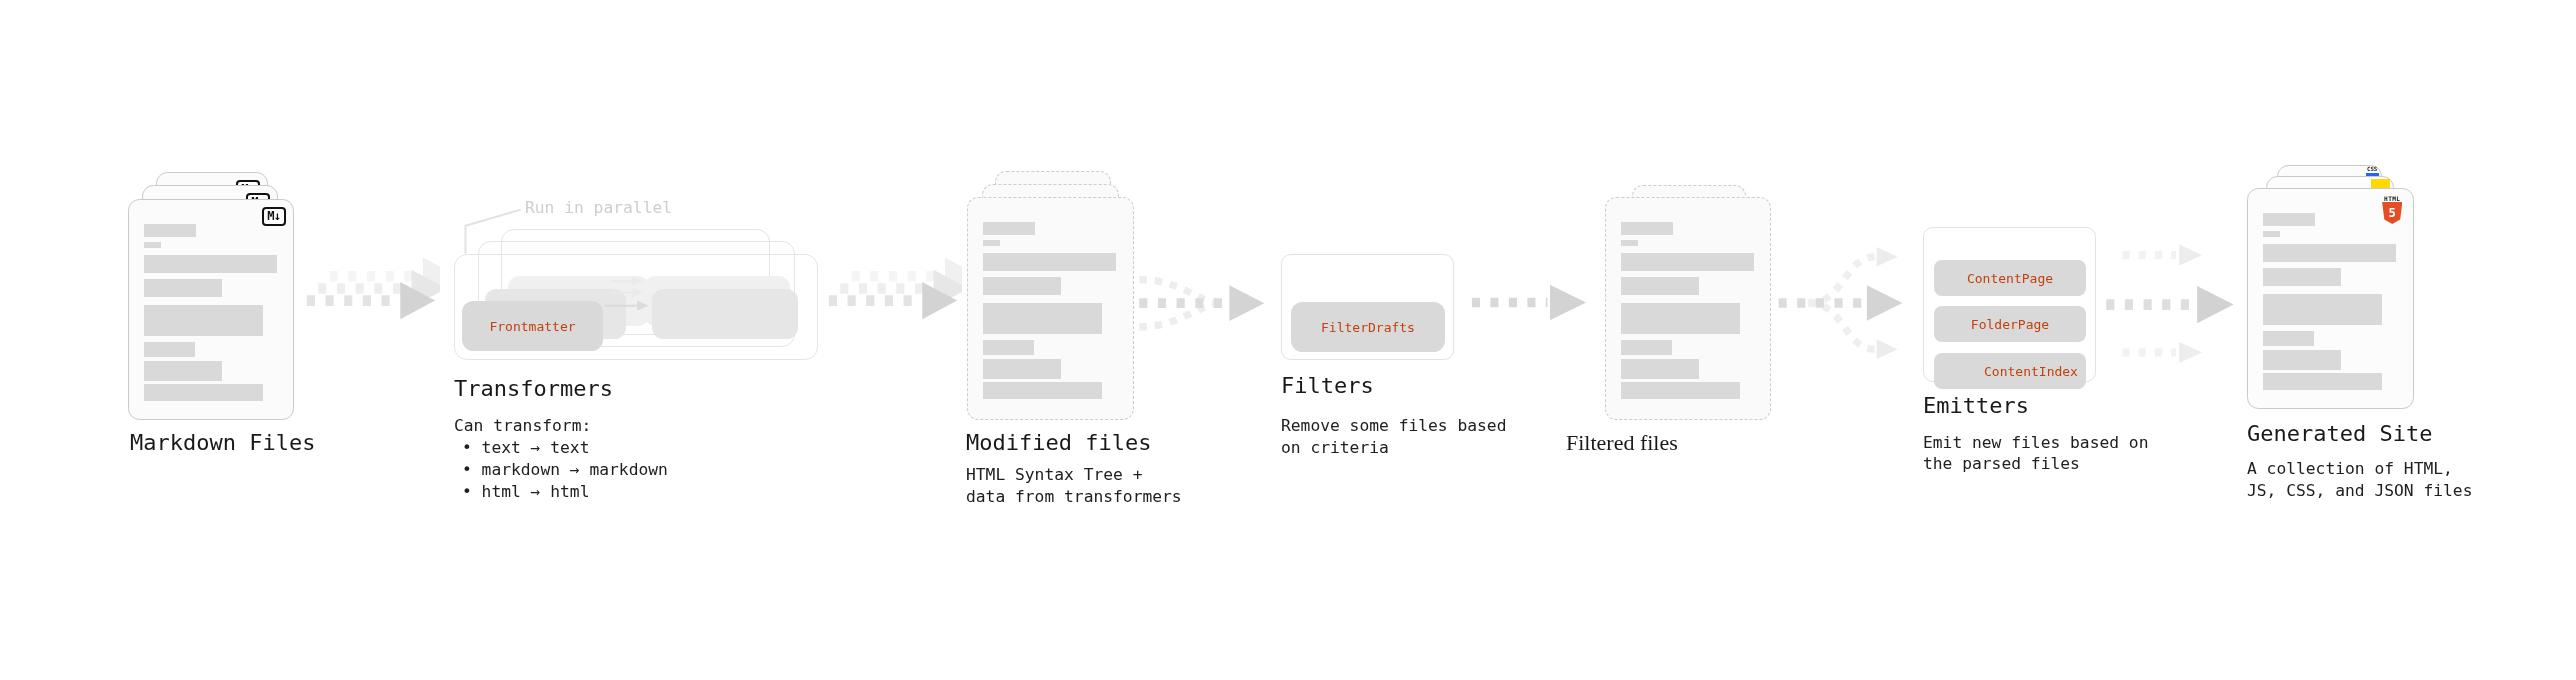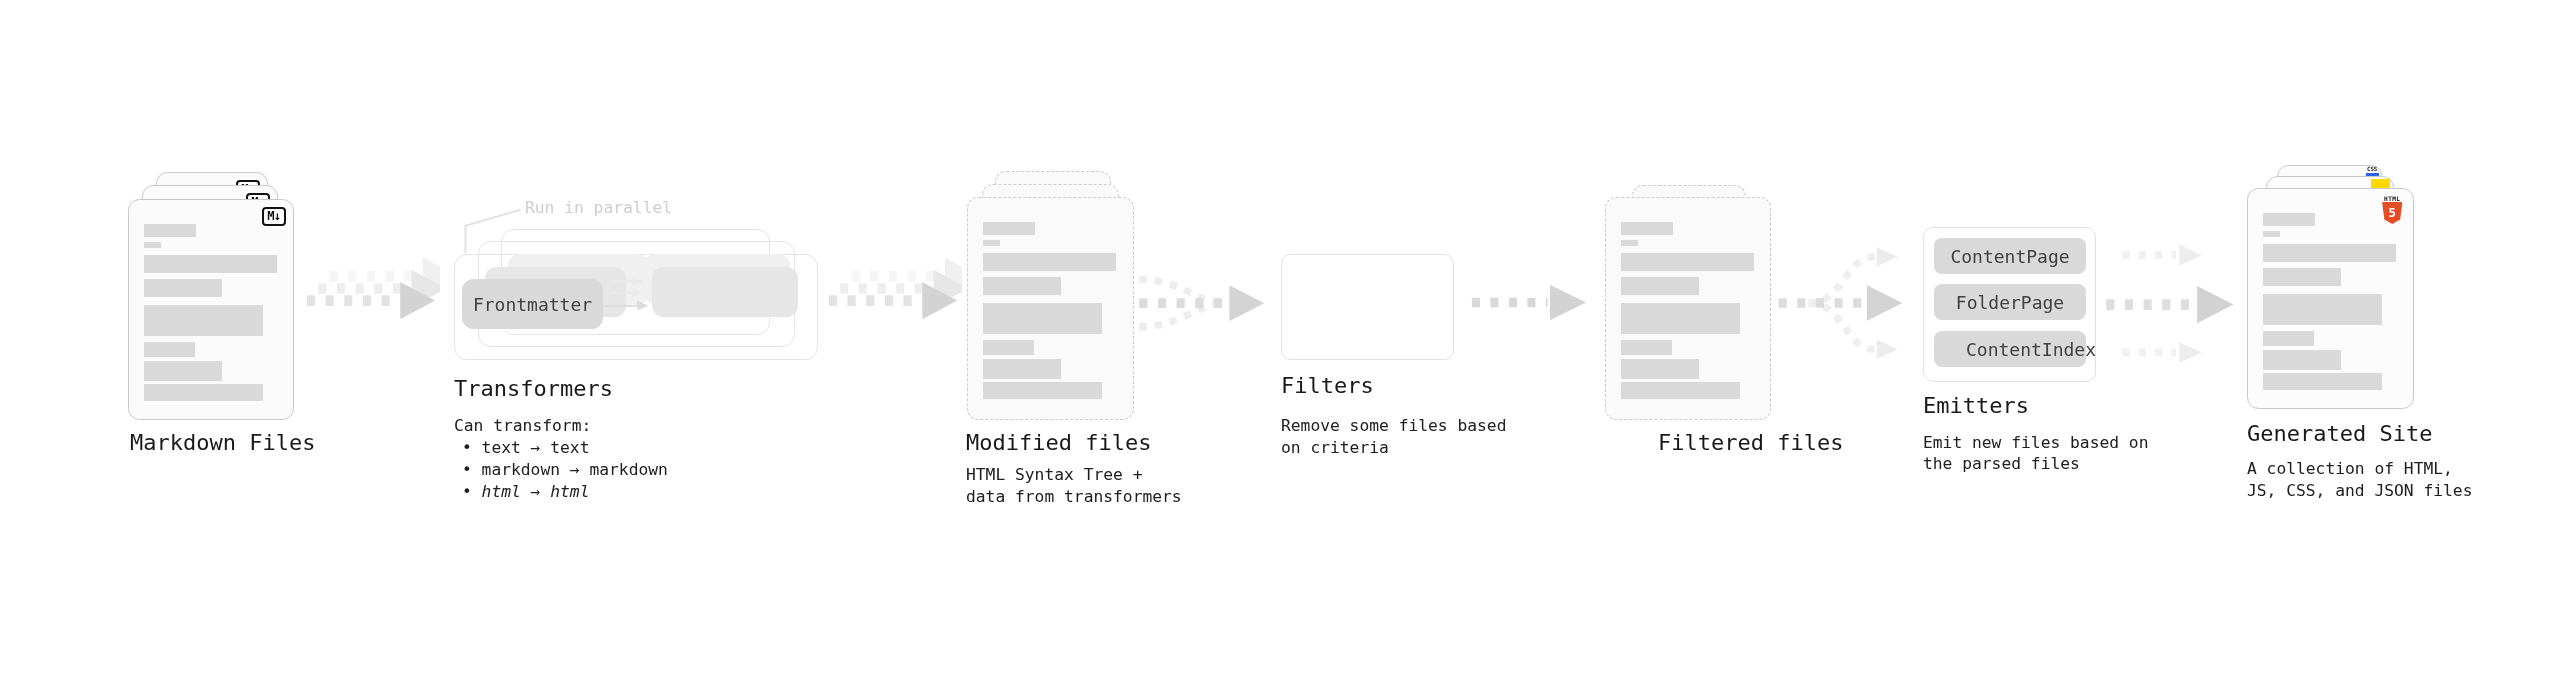--- a/index.html
+++ b/index.html
@@ -33,21 +33,21 @@
   .html5 .w{display:block;font-size:6.1px;font-weight:bold;line-height:7.3px;color:#111;letter-spacing:0.4px;}
   .html5 .shield{width:20.3px;height:22px;clip-path:polygon(0 0,100% 0,89% 80%,50% 100%,11% 80%);
     color:#fff;font-size:12.2px;font-weight:bold;display:flex;align-items:center;justify-content:center;line-height:1;}
 
   
   .frame{position:absolute;border:1.6px solid #e4e4e4;border-radius:13px;box-sizing:border-box;background:transparent;}
   .panel{position:absolute;border:1.6px solid #e2e2e2;border-radius:9.8px;background:#fff;box-sizing:border-box;}
 
   
   .chip{position:absolute;background:#d9d9d9;border-radius:11.4px;display:flex;align-items:center;justify-content:center;
-    font-size:18px;color:#404040;box-sizing:border-box;}
+    font-size:13px;color:#c2410c;box-sizing:border-box;margin-top:22px;}
   .chip.ghost1{background:#e6e6e6;}
   .chip.ghost2{background:#f0f0f0;}
   .chip.small{border-radius:8.1px;}
 
   
   .title{position:absolute;font-size:22px;line-height:27px;color:#191919;white-space:pre;}
   .desc{position:absolute;font-size:16.3px;line-height:22px;color:#202020;white-space:pre;}
   .annotation{position:absolute;font-size:16.3px;line-height:22px;color:#cecece;white-space:pre;}
 
   svg{position:absolute;display:block;}
@@ -160,59 +160,60 @@
     <line x1="2" y1="40" x2="42" y2="40" stroke="#dbdbdb" stroke-width="2.5"></line>
       <polygon points="42,34 42,46 56,40" fill="#dbdbdb"></polygon>
   </svg>
 
   <div class="chip" style="left:462px;top:279px;width:141px;height:50px;">Frontmatter</div>
 
   <div class="title" style="left:454px;top:375px;">Transformers</div>
   <div class="desc" style="left:454px;top:415px;">Can transform:</div>
   <div class="desc" style="left:462px;top:437px;">• text → text</div>
   <div class="desc" style="left:462px;top:459px;">• markdown → markdown</div>
-  <div class="desc" style="left:462px;top:481px;font-style:italic;">• html → html</div>
+  <div class="desc" style="left:462px;top:481px;">• html → html</div>
 
   <div class="file dashed" style="left:995px;top:171px;width:116px;height:49px;"></div>
   <div class="file dashed" style="left:982px;top:184px;width:137px;height:49px;"></div>
   <div class="file dashed" style="left:967px;top:197px;width:167px;height:223px;">
     <span class="bars">
         <i class="bar b1"></i>
         <i class="bar b2"></i>
         <i class="bar b3"></i>
         <i class="bar b4"></i>
         <i class="bar b5"></i>
         <i class="bar b6"></i>
         <i class="bar b7"></i>
         <i class="bar b8"></i>
       </span>
   </div>
   <div class="title" style="left:966px;top:429px;">Modified files</div>
   <div class="desc" style="left:966px;top:464px;">HTML Syntax Tree +</div>
   <div class="desc" style="left:966px;top:486px;">data from transformers</div>
 
   <div class="panel" style="left:1281px;top:254px;width:173px;height:106px;"></div>
+  <div class="chip" style="left:1291px;top:280px;width:154px;height:50px;">FilterDrafts</div>
   <div class="title" style="left:1281px;top:372px;">Filters</div>
   <div class="desc" style="left:1281px;top:415px;">Remove some files based</div>
   <div class="desc" style="left:1281px;top:437px;">on criteria</div>
 
   <div class="file dashed" style="left:1632px;top:185px;width:114px;height:49px;"></div>
   <div class="file dashed" style="left:1605px;top:197px;width:166px;height:223px;">
     <span class="bars">
         <i class="bar b1"></i>
         <i class="bar b2"></i>
         <i class="bar b3"></i>
         <i class="bar b4"></i>
         <i class="bar b5"></i>
         <i class="bar b6"></i>
         <i class="bar b7"></i>
         <i class="bar b8"></i>
       </span>
   </div>
-  <div class="title" style="left:1658px;top:429px;">Filtered files</div>
+  <div class="title" style="left:1566px;top:429px;font-family:Liberation Serif, serif;">Filtered files</div>
 
   <div class="panel" style="left:1923px;top:227px;width:173px;height:155px;"></div>
   <div class="chip small" style="left:1934px;top:238px;width:152px;height:36px;">ContentPage</div>
   <div class="chip small" style="left:1934px;top:284px;width:152px;height:36px;">FolderPage</div>
   <div class="chip small" style="left:1934px;top:331px;width:152px;height:36px;padding-left:42px;">ContentIndex</div>
   <div class="title" style="left:1923px;top:392px;text-align:right;">Emitters</div>
   <div class="desc" style="left:1923px;top:432px;">Emit new files based on</div>
   <div class="desc" style="left:1923px;top:453px;">the parsed files</div>
 
   <div class="file" style="left:2277px;top:165px;width:105px;height:49px;background:#fcfcfc;">

